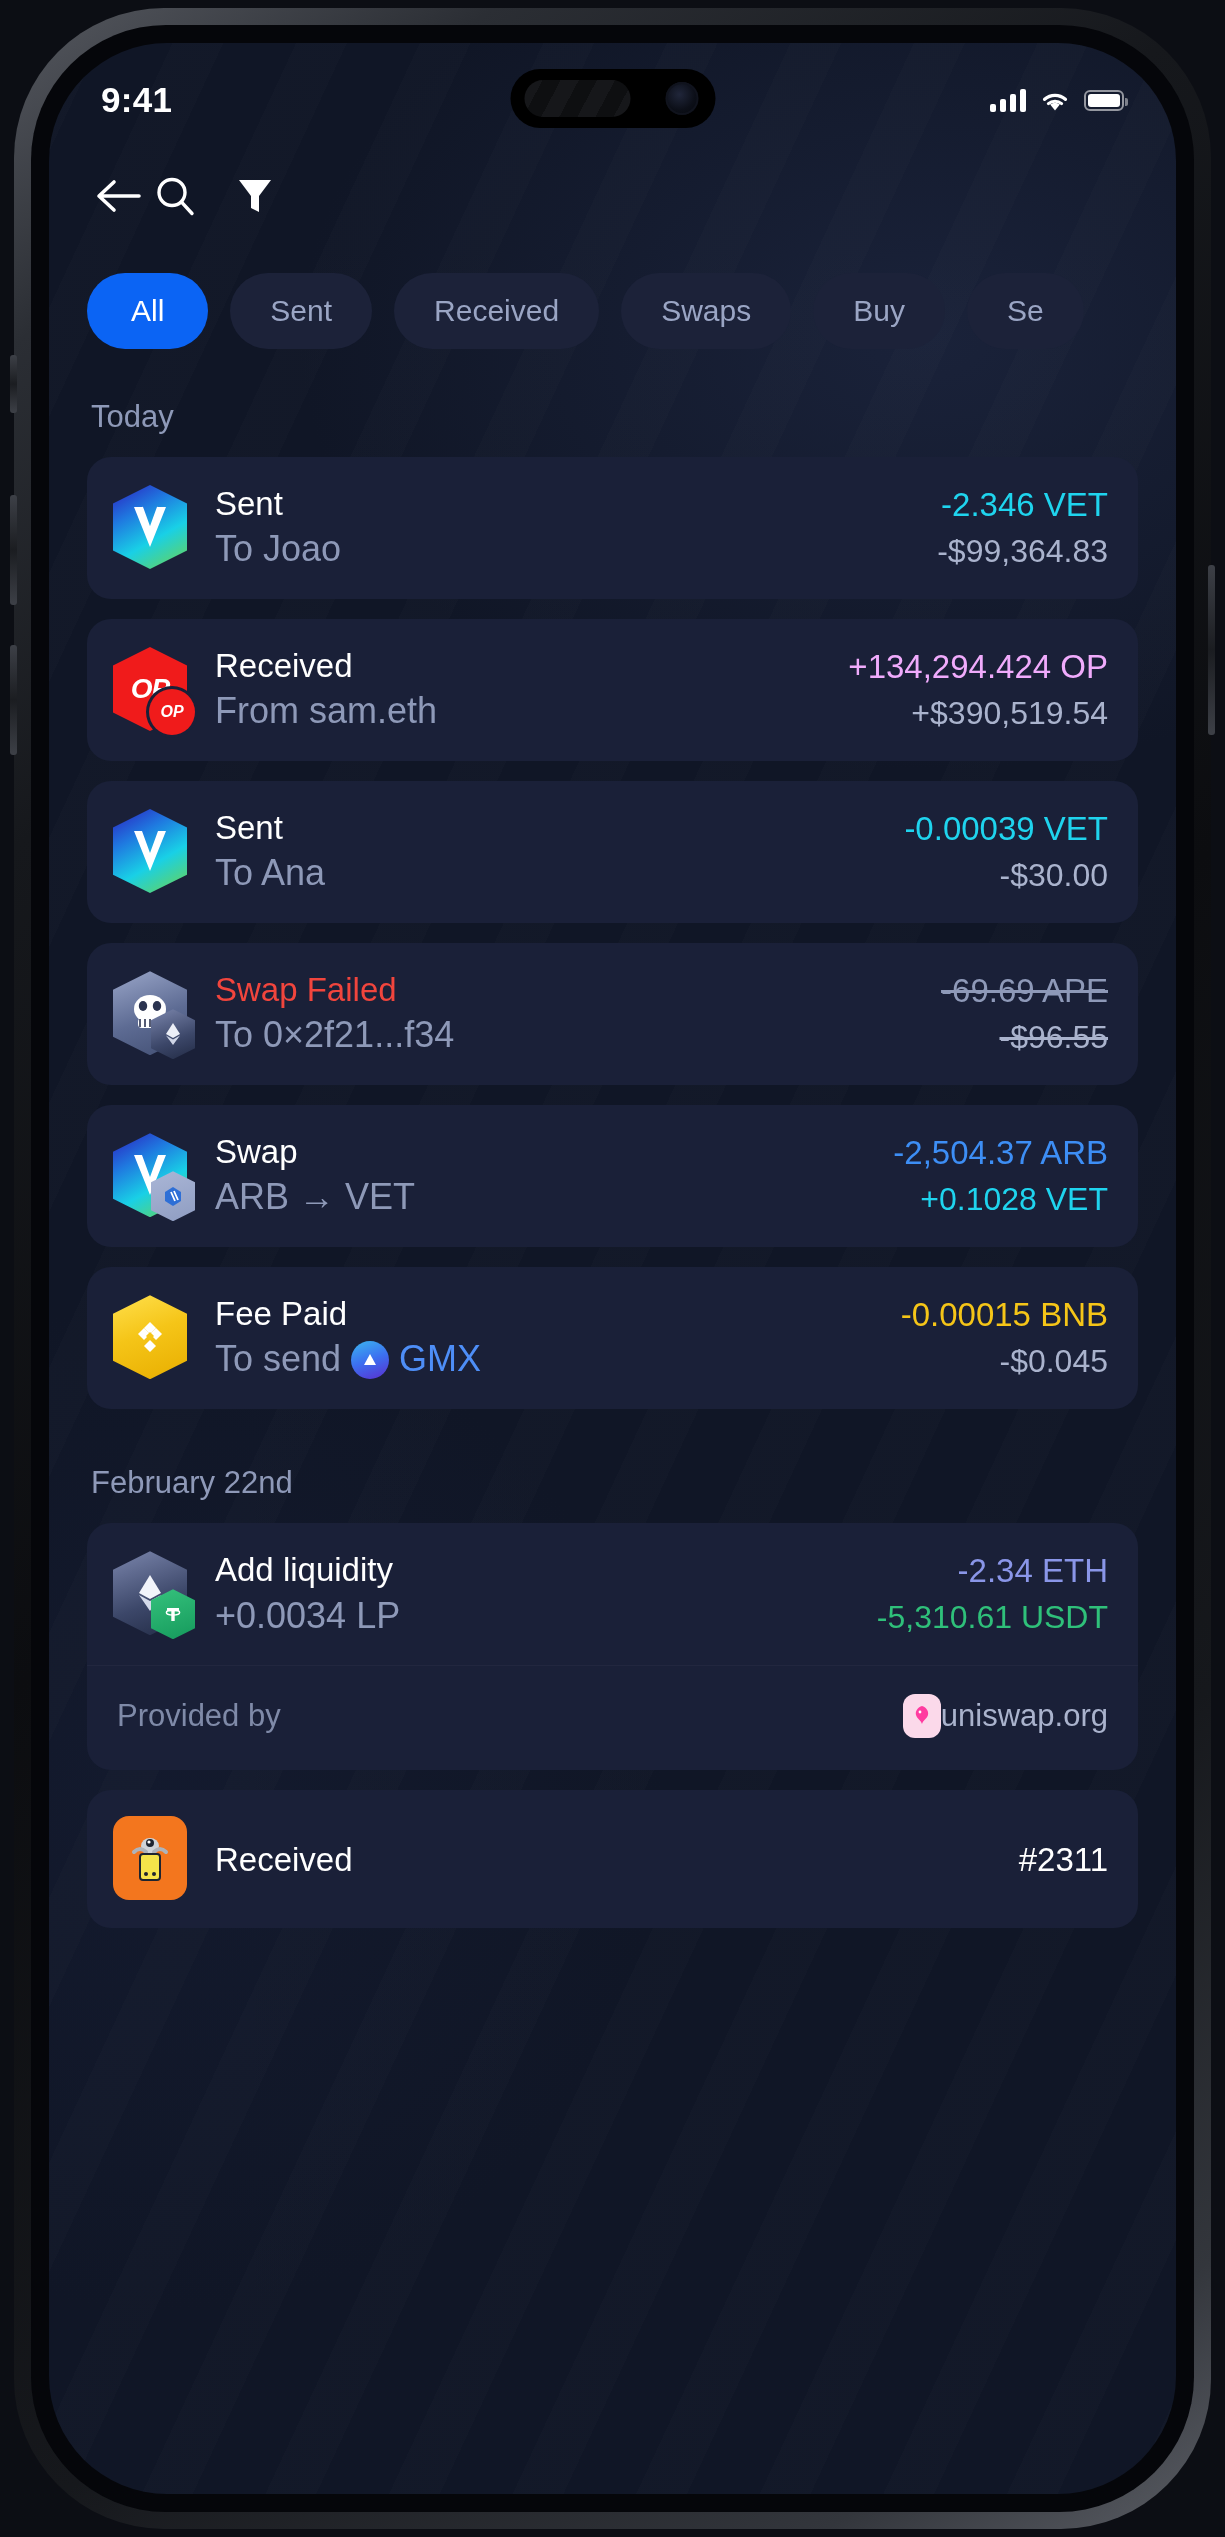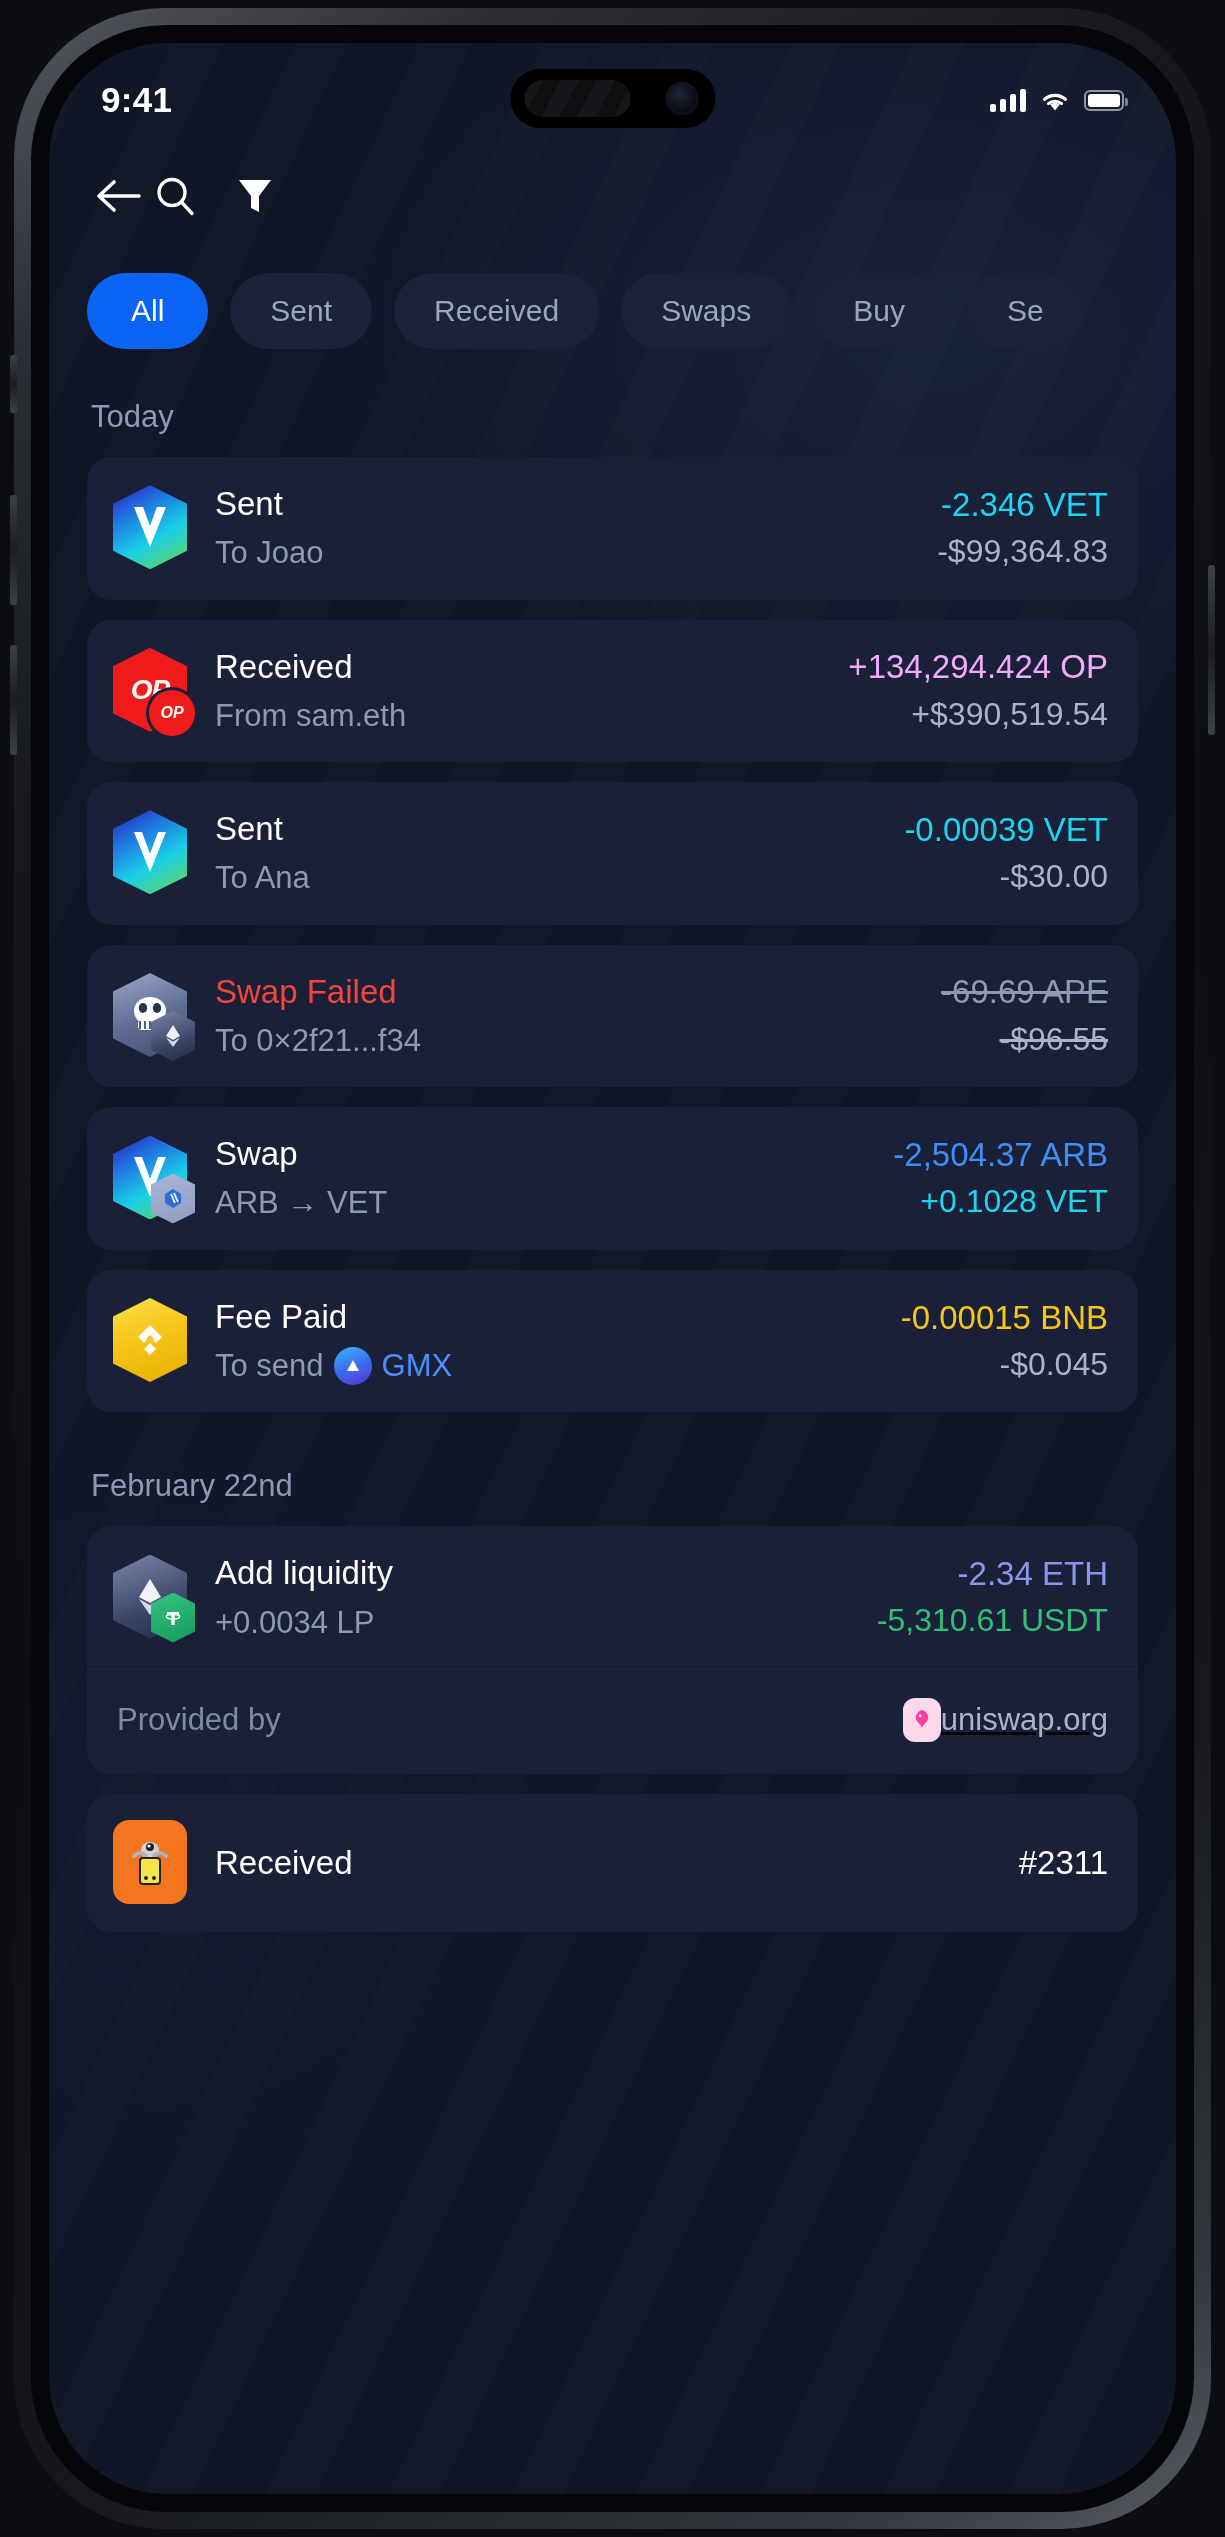--- a/index.html
+++ b/index.html
@@ -147,36 +147,36 @@
     display: flex; align-items: center;
     padding: 26px 30px 26px 26px; min-height: 134px;
   }
   .row-icon {
     position: relative; width: 78px; height: 86px; flex: 0 0 auto; margin-right: 24px;
   }
   .row-mid { flex: 1; min-width: 0; }
   .row-title { font-size: 33px; color: #ffffff; line-height: 1.25; }
   .row-title.failed { color: #f1453d; }
   .row-sub {
-    font-size: 31px; color: #8e99b8; line-height: 1.3; margin-top: 9px;
+    font-size: 36px; color: #8e99b8; line-height: 1.3; margin-top: 2px;
     display: flex; align-items: center; gap: 10px; flex-wrap: nowrap;
   }
   .row-right { text-align: right; flex: 0 0 auto; padding-left: 16px; }
   .amt-main { font-size: 33px; line-height: 1.25; white-space: nowrap; }
   .amt-sub { font-size: 32px; color: #aab3cd; line-height: 1.3; margin-top: 6px; white-space: nowrap; }
   .strike { text-decoration: line-through; color: #8e99b8; }
   .strike2 { text-decoration: line-through; color: #aab3cd; }
 
   .provided {
     display: flex; align-items: center; justify-content: space-between;
     padding: 28px 30px 32px 30px;
     border-top: 1px solid rgba(255,255,255,0.035);
   }
   .provided-label { color: #7f8aa8; font-size: 31px; }
-  .provided-right { display: flex; align-items: center; gap: 0; text-decoration: underline; }
+  .provided-right { display: flex; align-items: center; gap: 0; }
   .provided-name { color: #aab3cd; font-size: 31px; }
 
   
   .hexi {
     position: absolute; left: 0; top: 0; width: 74px; height: 84px;
     clip-path: polygon(50% 0%, 100% 22%, 100% 78%, 50% 100%, 0% 78%, 0% 22%);
     display: flex; align-items: center; justify-content: center;
   }
   .hexi.rounded { border-radius: 16px; clip-path: none; }
   .badge {

